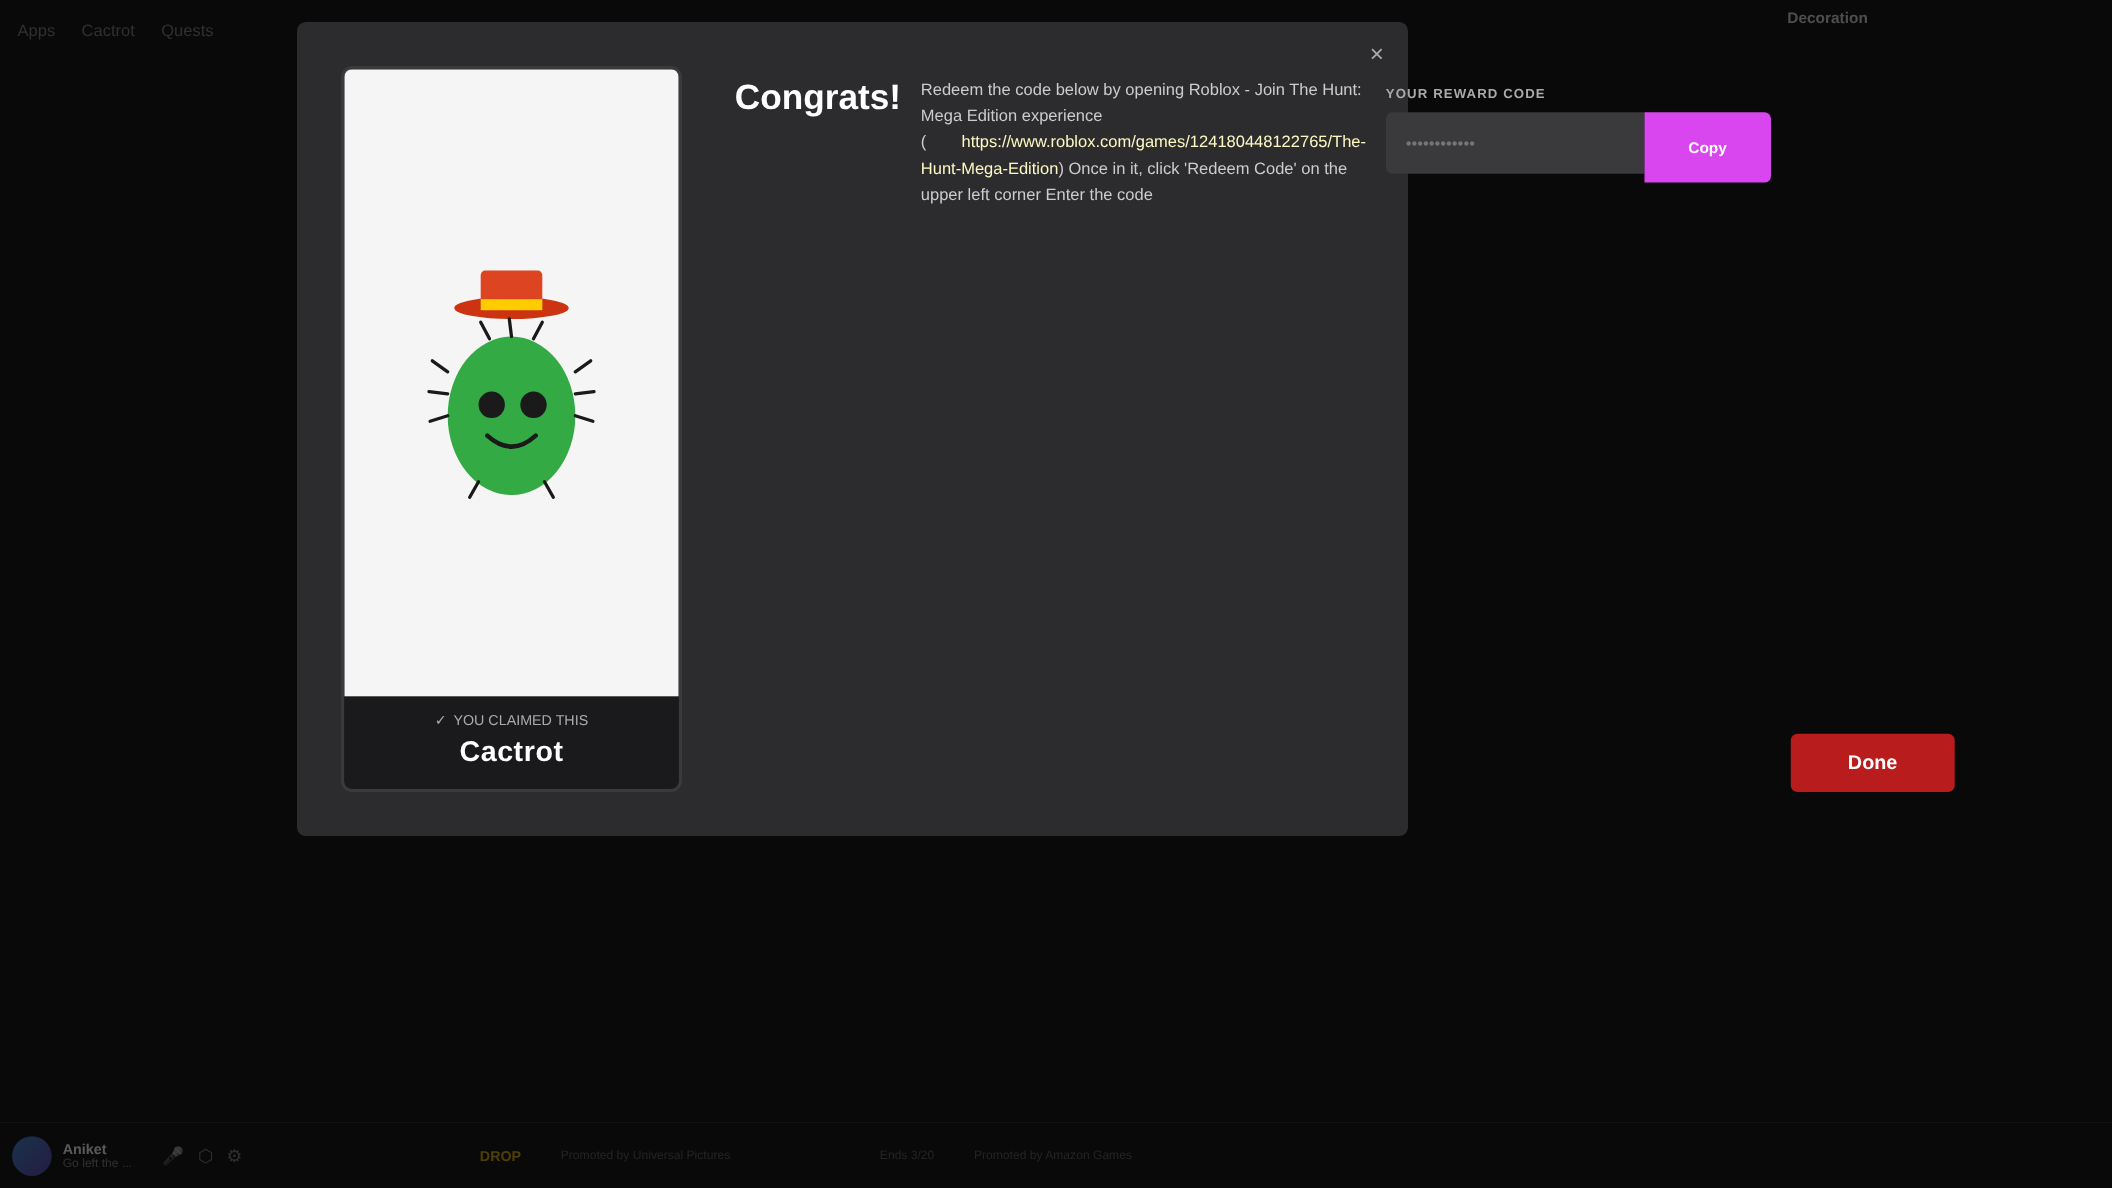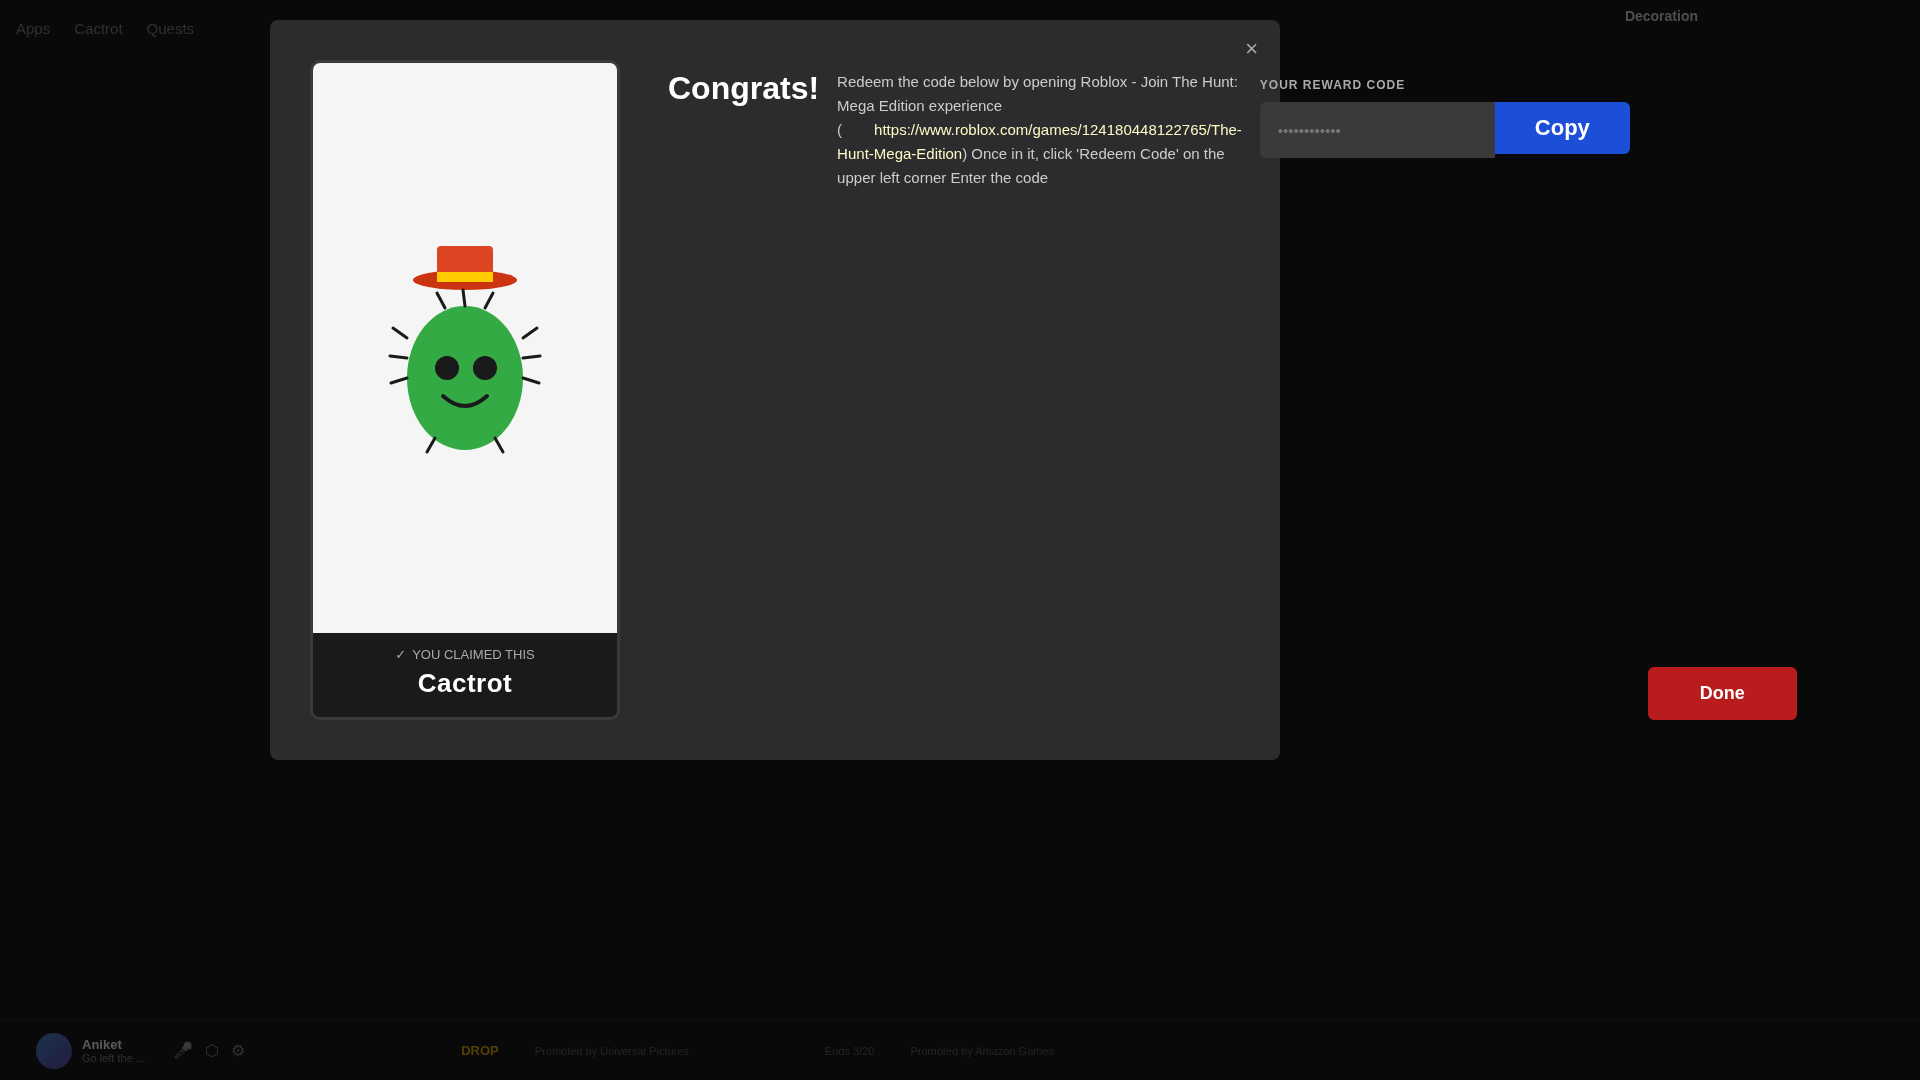--- a/index.html
+++ b/index.html
@@ -52,21 +52,21 @@
     .bottom-bar {
       position: absolute;
       bottom: 0;
       left: 0;
       right: 0;
       height: 60px;
       background: #1a1a1a;
       border-top: 1px solid #333;
       display: flex;
       align-items: center;
-      padding: 0 36px;
+      padding: 0 11px;
       gap: 16px;
       z-index: 0;
     }
 
     .bottom-user {
       display: flex;
       align-items: center;
       gap: 10px;
     }
 
@@ -247,29 +247,29 @@
       border: none;
       border-radius: 6px 0 0 6px;
       color: #888;
       font-size: 15px;
       padding: 0 18px;
       height: 56px;
       outline: none;
     }
 
     .copy-button {
-      background: #1d4ed8;
+      background: #d946ef;
       color: #fff;
       border: none;
       border-radius: 0 6px 6px 0;
-      font-size: 22px;
+      font-size: 14px;
       font-weight: 700;
       padding: 0 40px;
       cursor: pointer;
-      height: 52px;
+      height: 64px;
     }
 
     
     .done-button-row {
       display: flex;
       justify-content: flex-end;
       margin-top: auto;
       padding-top: 20px;
     }
 

